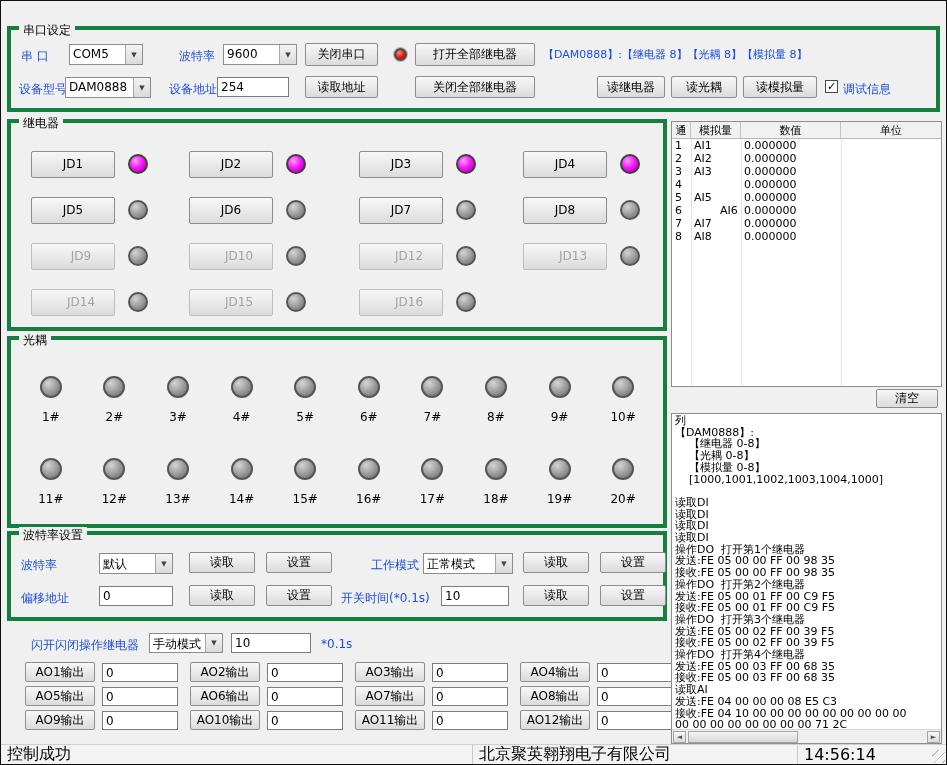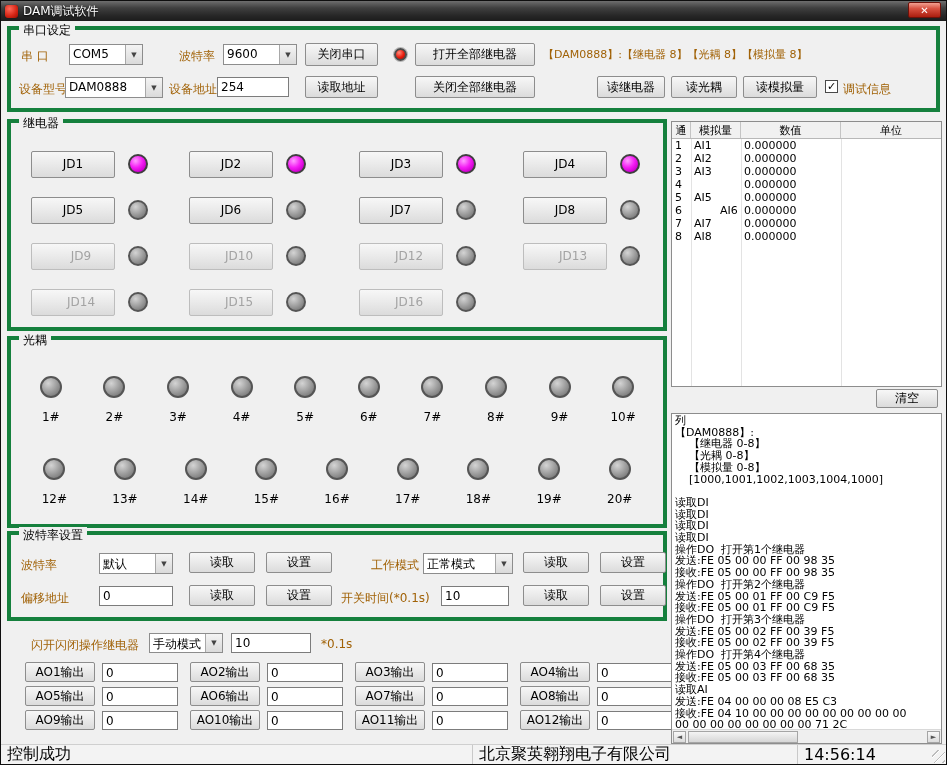--- a/index.html
+++ b/index.html
@@ -10,21 +10,21 @@
   
   .titlebar { height: 20px; background: linear-gradient(#6e6e6e, #3f3f3f 35%, #262626 75%, #1c1c1c); display: flex; align-items: center; padding-left: 4px; position: relative; }
   .app-icon { width: 13px; height: 13px; border-radius: 3px; margin-right: 5px; background: radial-gradient(circle at 35% 30%, #ff6a5a, #d42313 60%, #8f0f05); box-shadow: 0 0 1px #000; }
   .title-text { color: #fff; font-size: 12px; text-shadow: 0 1px 2px #000; }
   .close-btn { position: absolute; right: 5px; top: 1px; width: 33px; height: 16px; background: linear-gradient(#f2a091, #d85140 40%, #ab1e0f); border: 1px solid #6e120a; border-radius: 2px; color: #fff; font-size: 10px; display: flex; align-items: center; justify-content: center; cursor: default; }
 
   .content { position: absolute; left: 0; top: 20px; width: 945px; height: 723px; background: #f0f0f0; }
 
   .group { position: absolute; border: 4px solid #15803d; }
   .group-title { position: absolute; top: -8px; left: 8px; background: #f0f0f0; padding: 0 4px; font-size: 12px; white-space: nowrap; }
-  .lbl { position: absolute; font-size: 12px; white-space: nowrap; color: #a16207; text-align: right; }
+  .lbl { position: absolute; font-size: 12px; white-space: nowrap; color: #1d4ed8; text-align: right; }
   .bold13 { font-weight: normal; font-size: 11px; }
 
   .btn { background: linear-gradient(#f7f7f7, #ebebeb 45%, #dbdbdb); border: 1px solid #8d8d8d; border-radius: 2px; font-size: 12px; color: #000; display: flex; align-items: center; justify-content: center; white-space: nowrap; cursor: default; }
   .abs { position: absolute; }
   .btn-disabled { color: #a3a3a3; border-color: #bdbdbd; padding-left: 16px; }
 
   .combo { position: absolute; height: 21px; background: #fff; border: 1px solid #8d8d8d; display: flex; align-items: stretch; }
   .combo-text { flex: 1; font-size: 12px; padding: 2px 3px; overflow: hidden; white-space: nowrap; }
   .combo-arrow { width: 17px; border-left: 1px solid #a8a8a8; background: linear-gradient(#f4f4f4, #dadada); font-size: 7px; color: #444; display: flex; align-items: center; justify-content: center; }
 
@@ -67,27 +67,20 @@
 
   .statusbar { position: absolute; left: 0; bottom: 0; width: 945px; height: 20px; background: #f3f3f3; border-top: 1px solid #cfcfcf; display: flex; font-size: 16px; }
   .sb { display: flex; align-items: center; padding: 0 6px; border-right: 1px solid #c9c9c9; white-space: nowrap; overflow: hidden; }
   .grip { position: absolute; right: 1px; bottom: 1px; width: 13px; height: 13px; background: repeating-linear-gradient(135deg, transparent 0 4px, #bdbdbd 4px 5px, #fff 5px 6px); }
 </style>
 </head>
 <body>
 
 <div class="window">
 
-  <div class="titlebar">
-    <span class="app-icon"></span>
-    <span class="title-text">DAM调试软件</span>
-    <div class="close-btn">
-      <span>✕</span>
-    </div>
-  </div>
 
   <div class="content">
 
     <div class="group" style="left:6px;top:5px;width:933px;height:86px">
       <span class="group-title">串口设定</span>
 
       <span class="lbl" style="left:10px;top:18px">串  口</span>
       <div class="combo" style="left:58px;top:14px;width:74px">
         <span class="combo-text">COM5</span>
         <span class="combo-arrow">▼</span>
@@ -98,21 +91,21 @@
         <span class="combo-text">9600</span>
         <span class="combo-arrow">▼</span>
       </div>
 
       <div class="btn abs" style="left:294px;top:13px;width:73px;height:23px">关闭串口</div>
       <span class="led" style="left:383px;top:18px"></span>
       <div class="btn abs" style="left:404px;top:13px;width:120px;height:23px">打开全部继电器</div>
       <span class="lbl bold13" style="left:532px;top:17px">【DAM0888】:【继电器  8】【光耦 8】【模拟量 8】</span>
 
       <span class="lbl" style="left:8px;top:51px">设备型号</span>
-      <div class="combo" style="left:54px;top:47px;width:98px">
+      <div class="combo" style="left:54px;top:47px;width:86px">
         <span class="combo-text">DAM0888</span>
         <span class="combo-arrow">▼</span>
       </div>
 
       <span class="lbl" style="left:158px;top:51px">设备地址</span>
       <input class="input" style="left: 206px; top: 47px; width: 72px;" value="254">
 
       <div class="btn abs" style="left:294px;top:46px;width:73px;height:22px">读取地址</div>
       <div class="btn abs" style="left:404px;top:46px;width:120px;height:22px">关闭全部继电器</div>
       <div class="btn abs" style="left:586px;top:46px;width:68px;height:22px">读继电器</div>
@@ -290,20 +283,24 @@
           <div class="opto-cell">
             <span class="lamp lamp-off opto-lamp"></span>
             <span class="opto-label">9#</span>
           </div>
           <div class="opto-cell">
             <span class="lamp lamp-off opto-lamp"></span>
             <span class="opto-label">10#</span>
           </div>
         </div>
       <div class="opto-row" style="top:118px">
+          <div class="opto-cell">
+            <span class="lamp lamp-off opto-lamp"></span>
+            <span class="opto-label">11#</span>
+          </div>
           <div class="opto-cell">
             <span class="lamp lamp-off opto-lamp"></span>
             <span class="opto-label">12#</span>
           </div>
           <div class="opto-cell">
             <span class="lamp lamp-off opto-lamp"></span>
             <span class="opto-label">13#</span>
           </div>
           <div class="opto-cell">
             <span class="lamp lamp-off opto-lamp"></span>

